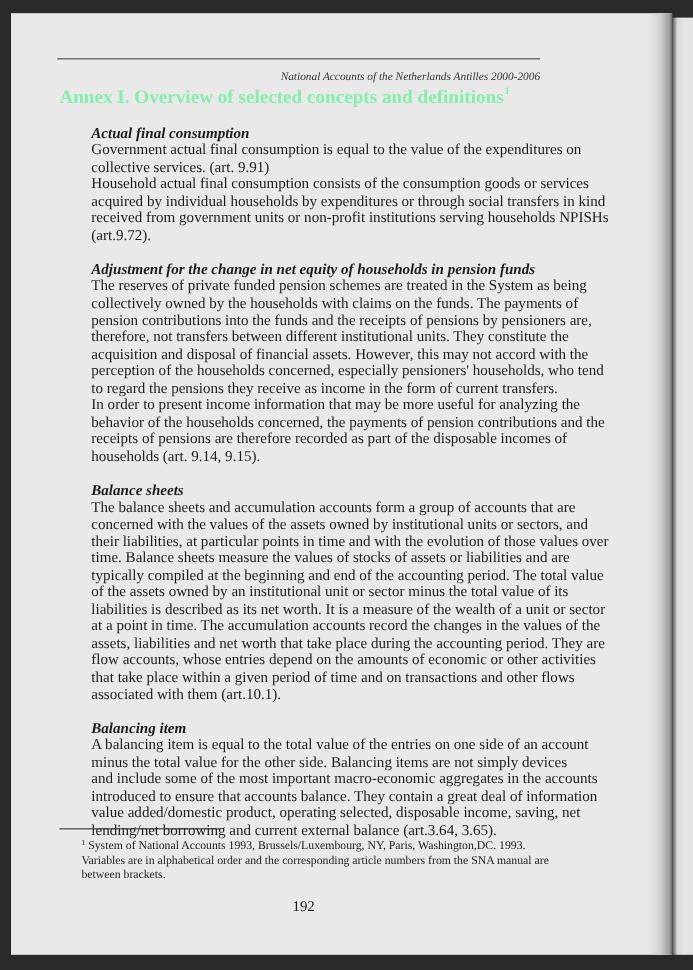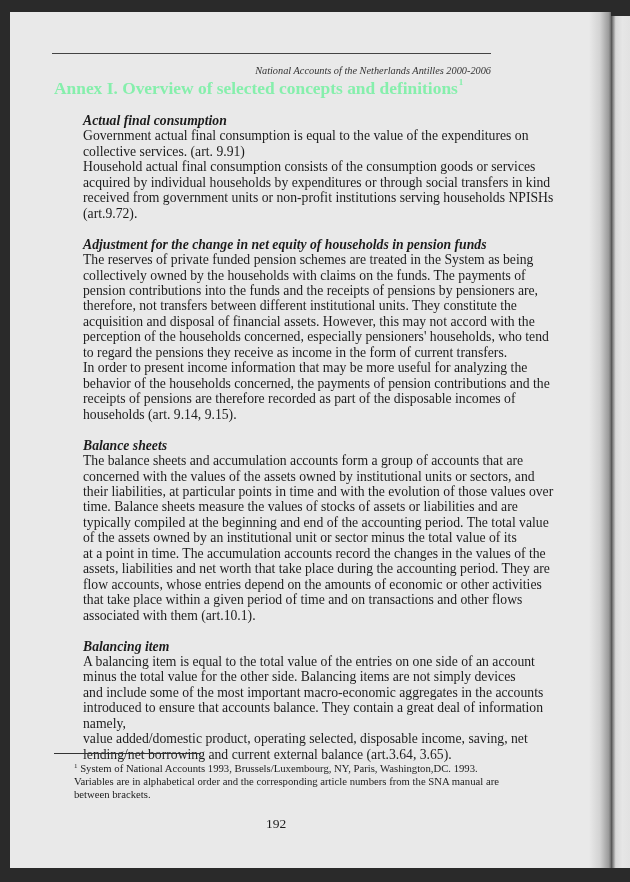--- a/index.html
+++ b/index.html
@@ -100,34 +100,34 @@
   </div>
 
   <div class="section">
     <div class="section-heading">Balance sheets</div>
     <div class="line">The balance sheets and accumulation accounts form a group of accounts that are</div>
     <div class="line">concerned with the values of the assets owned by institutional units or sectors, and</div>
     <div class="line">their liabilities, at particular points in time and with the evolution of those values over</div>
     <div class="line">time. Balance sheets measure the values of stocks of assets or liabilities and are</div>
     <div class="line">typically compiled at the beginning and end of the accounting period. The total value</div>
     <div class="line">of the assets owned by an institutional unit or sector minus the total value of its</div>
+    <div class="line">liabilities is described as its net worth. It is a measure of the wealth of a unit or sector</div>
     <div class="line">at a point in time. The accumulation accounts record the changes in the values of the</div>
     <div class="line">assets, liabilities and net worth that take place during the accounting period. They are</div>
     <div class="line">flow accounts, whose entries depend on the amounts of economic or other activities</div>
     <div class="line">that take place within a given period of time and on transactions and other flows</div>
     <div class="line">associated with them (art.10.1).</div>
   </div>
 
   <div class="section">
     <div class="section-heading">Balancing item</div>
     <div class="line">A balancing item is equal to the total value of the entries on one side of an account</div>
     <div class="line">minus the total value for the other side. Balancing items are not simply devices</div>
     <div class="line">and include some of the most important macro-economic aggregates in the accounts</div>
     <div class="line">introduced to ensure that accounts balance. They contain a great deal of information</div>
-    <div class="line">namely,</div>
     <div class="line">value added/domestic product, operating selected, disposable income, saving, net</div>
     <div class="line">lending/net borrowing and  current external balance (art.3.64, 3.65).</div>
   </div>
 </div>
 
 <div class="fn-rule"></div>
 <div class="footnote">
   <div class="line"><sup>1</sup><span> System of National Accounts 1993, Brussels/Luxembourg, NY, Paris,  Washington,DC. 1993.</span></div>
   <div class="line">Variables are in alphabetical order and the corresponding article numbers from the SNA manual are</div>
   <div class="line">between brackets.</div>

